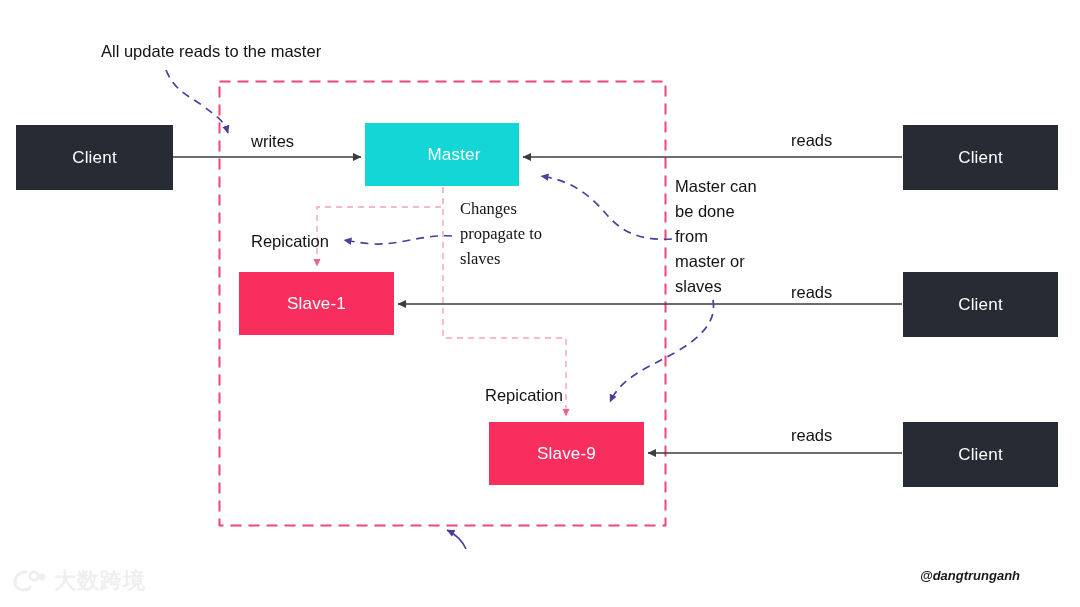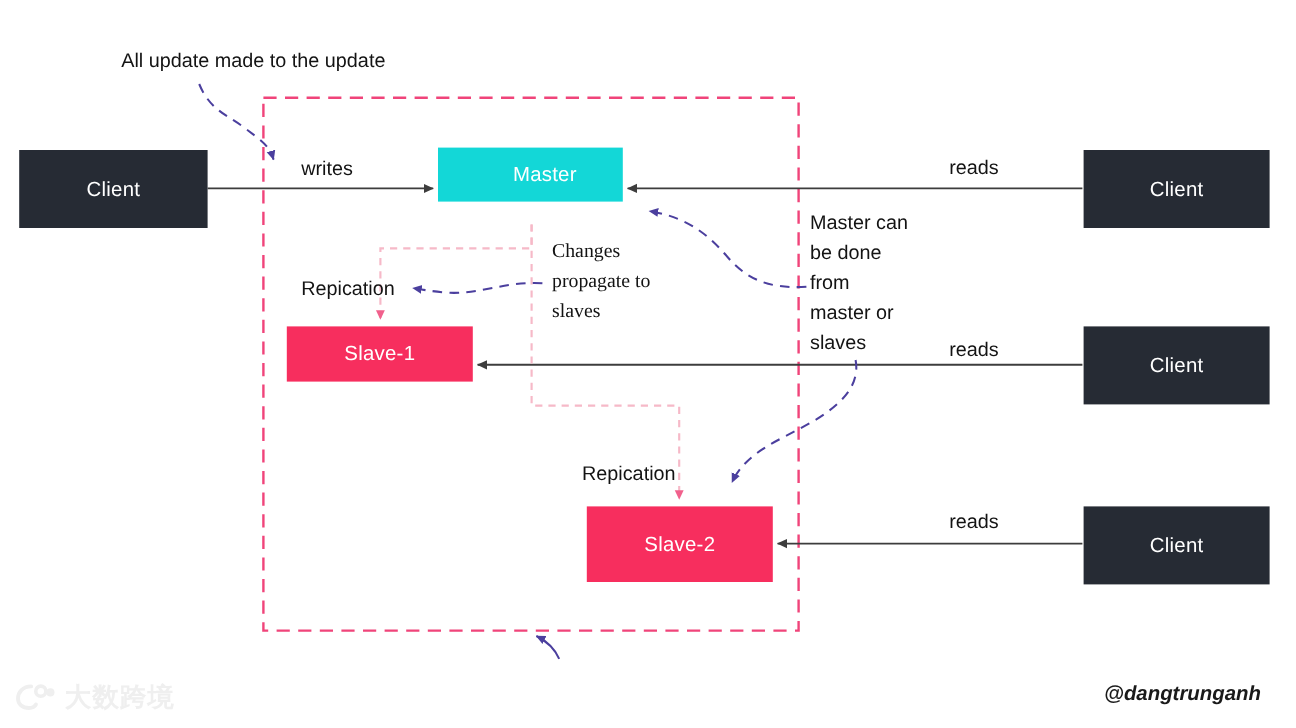--- a/index.html
+++ b/index.html
@@ -59,21 +59,21 @@
     position: absolute;
     color: #efefef;
     font-size: 22px;
     font-weight: bold;
     letter-spacing: 1px;
     white-space: pre;
   }
   .credit {
     position: absolute;
     color: #1a1a1a;
-    font-size: 17px;
+    font-size: 13px;
     font-style: italic;
     font-weight: bold;
     white-space: pre;
   }
 </style>
 </head>
 <body>
 
 <div id="canvas">
 
@@ -115,45 +115,45 @@
 
     <path d="M713,300 C717,322 700,338 676,352 C650,367 622,376 610,402" fill="none" stroke="#4b3f9e" stroke-width="1.7" stroke-dasharray="8 6" marker-end="url(#arrow-purple)"></path>
 
     <path d="M466,549 C462,540 455,534 447,530" fill="none" stroke="#4b3f9e" stroke-width="1.7" marker-end="url(#arrow-purple)"></path>
   </svg>
 
   <div class="node node-client" style="left:16px; top:125px; width:157px; height:65px;">
     <span>Client</span>
   </div>
 
-  <div class="node node-master" style="left:365px; top:123px; width:154px; height:45px;padding-left:24px;">
+  <div class="node node-master" style="left:365px; top:123px; width:154px; height:63px;padding-left:24px;">
     <span>Master</span>
   </div>
 
-  <div class="node node-slave" style="left:239px; top:272px; width:155px; height:46px;">
+  <div class="node node-slave" style="left:239px; top:272px; width:155px; height:63px;">
     <span>Slave-1</span>
   </div>
 
   <div class="node node-slave" style="left:489px; top:422px; width:155px; height:63px;">
-    <span>Slave-2</span>
+    <span>Slave-9</span>
   </div>
 
   <div class="node node-client" style="left:903px; top:125px; width:155px; height:65px;">
     <span>Client</span>
   </div>
 
   <div class="node node-client" style="left:903px; top:272px; width:155px; height:65px;">
     <span>Client</span>
   </div>
 
   <div class="node node-client" style="left:903px; top:422px; width:155px; height:65px;">
     <span>Client</span>
   </div>
 
-  <div class="label" style="left:101px; top:39px;">All update made to the update</div>
+  <div class="label" style="left:101px; top:39px;">All update reads to the master</div>
 
   <div class="label" style="left:251px; top:129px;">writes</div>
 
   <div class="label" style="left:791px; top:128px;">reads</div>
 
   <div class="label" style="left:791px; top:280px;">reads</div>
 
   <div class="label" style="left:791px; top:423px;">reads</div>
 
   <div class="label" style="left:251px; top:229px;">Repication</div>

